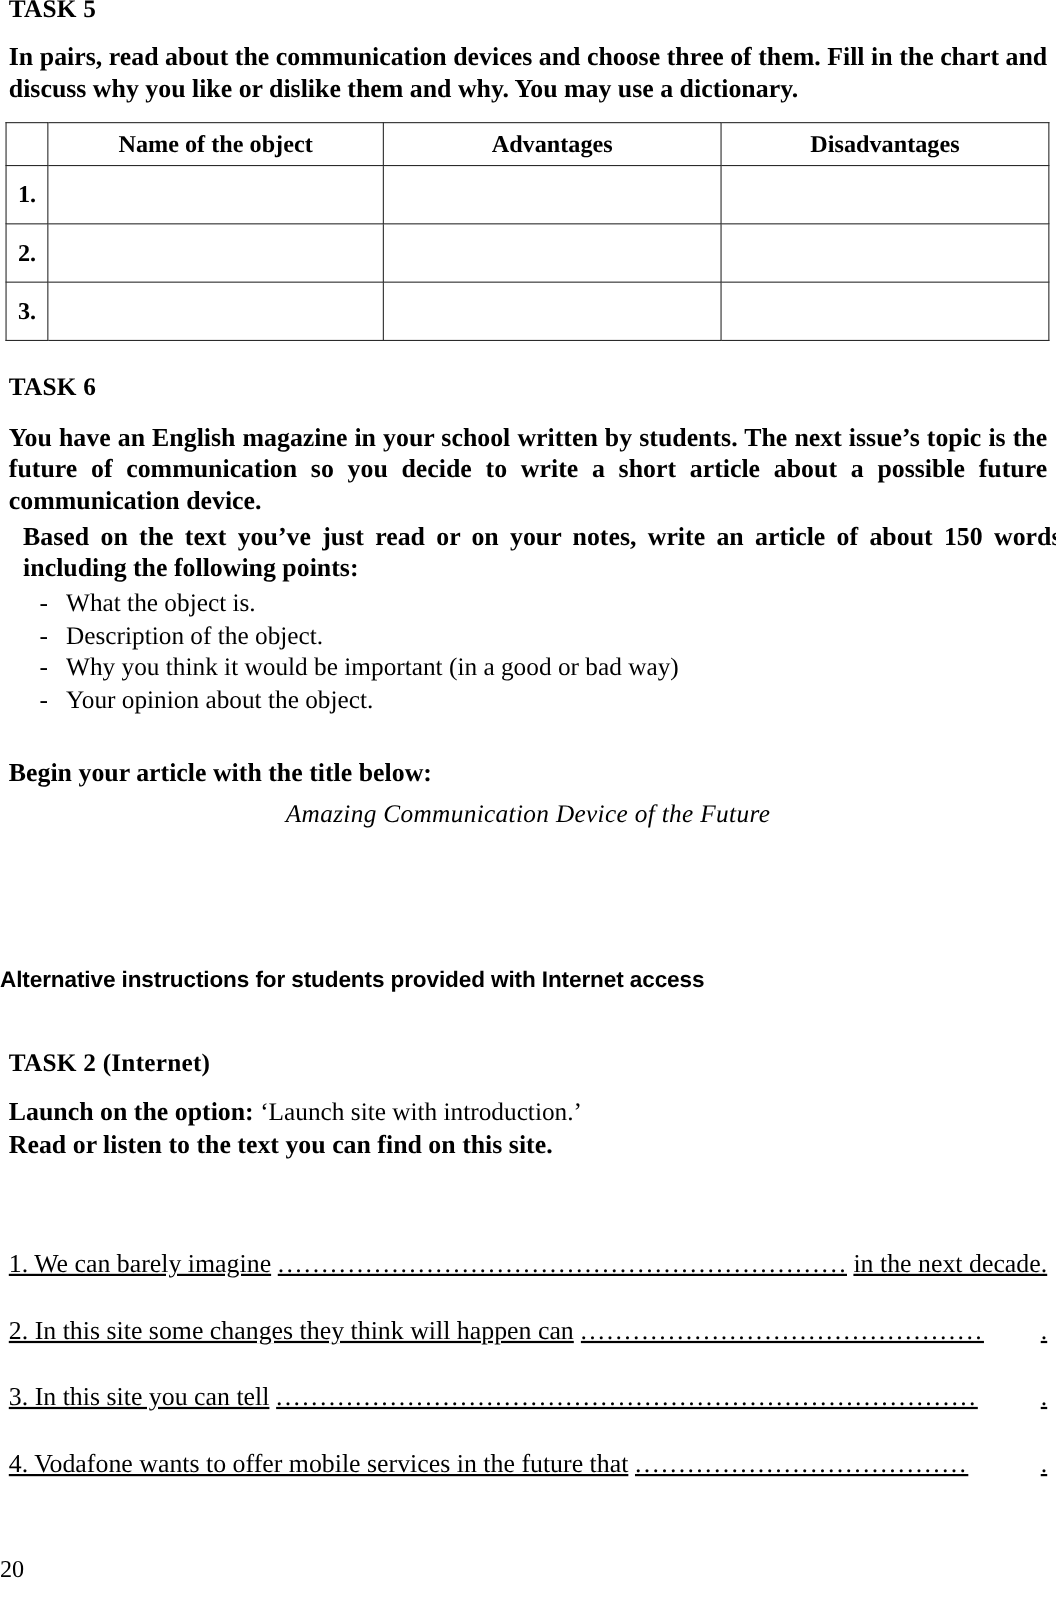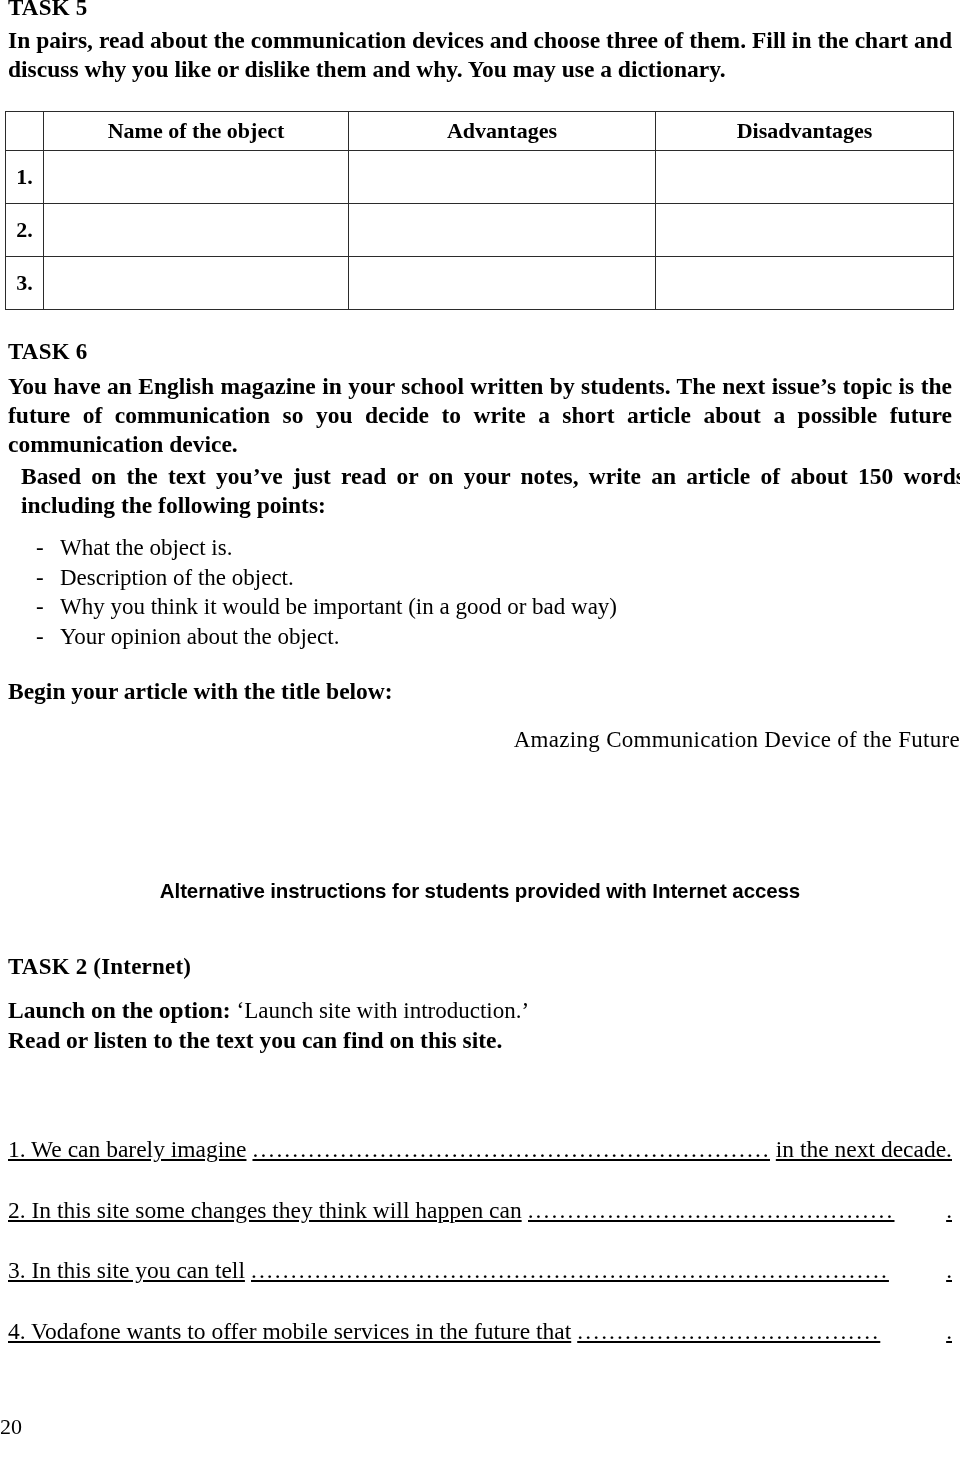--- a/index.html
+++ b/index.html
@@ -33,20 +33,21 @@
     line-height: 1.0;
   }
 
   .instr-bold {
     font-family: "Liberation Serif", serif;
     font-size: 23.5px;
     font-weight: bold;
     line-height: 29px;
     text-align: justify;
     text-justify: inter-word;
+    margin-top: 12px;
   }
 
   
   #task5-label {
     position: absolute;
     left: 8px;
     top: -4px;
   }
   #task5-instructions {
     position: absolute;
@@ -132,33 +133,33 @@
     left: 8px;
     top: 677px;
     width: 944px;
   }
 
   #article-title {
     position: absolute;
     left: 0px;
     top: 727px;
     width: 960px;
-    text-align: right;
-    font-family: "Liberation Serif", serif;
+    text-align: center;
+    font-family: "Liberation Serif", serif;
+    font-style: italic;
     font-size: 23px;
     letter-spacing: 0.3px;
   }
 
   
   #alt-heading {
     position: absolute;
     left: 0px;
     top: 879px;
     width: 960px;
-    text-align: center;
     font-family: "Liberation Sans", sans-serif;
     font-weight: bold;
     font-size: 20.5px;
     letter-spacing: -0.1px;
   }
 
   
   #task2-label {
     position: absolute;
     left: 8px;

